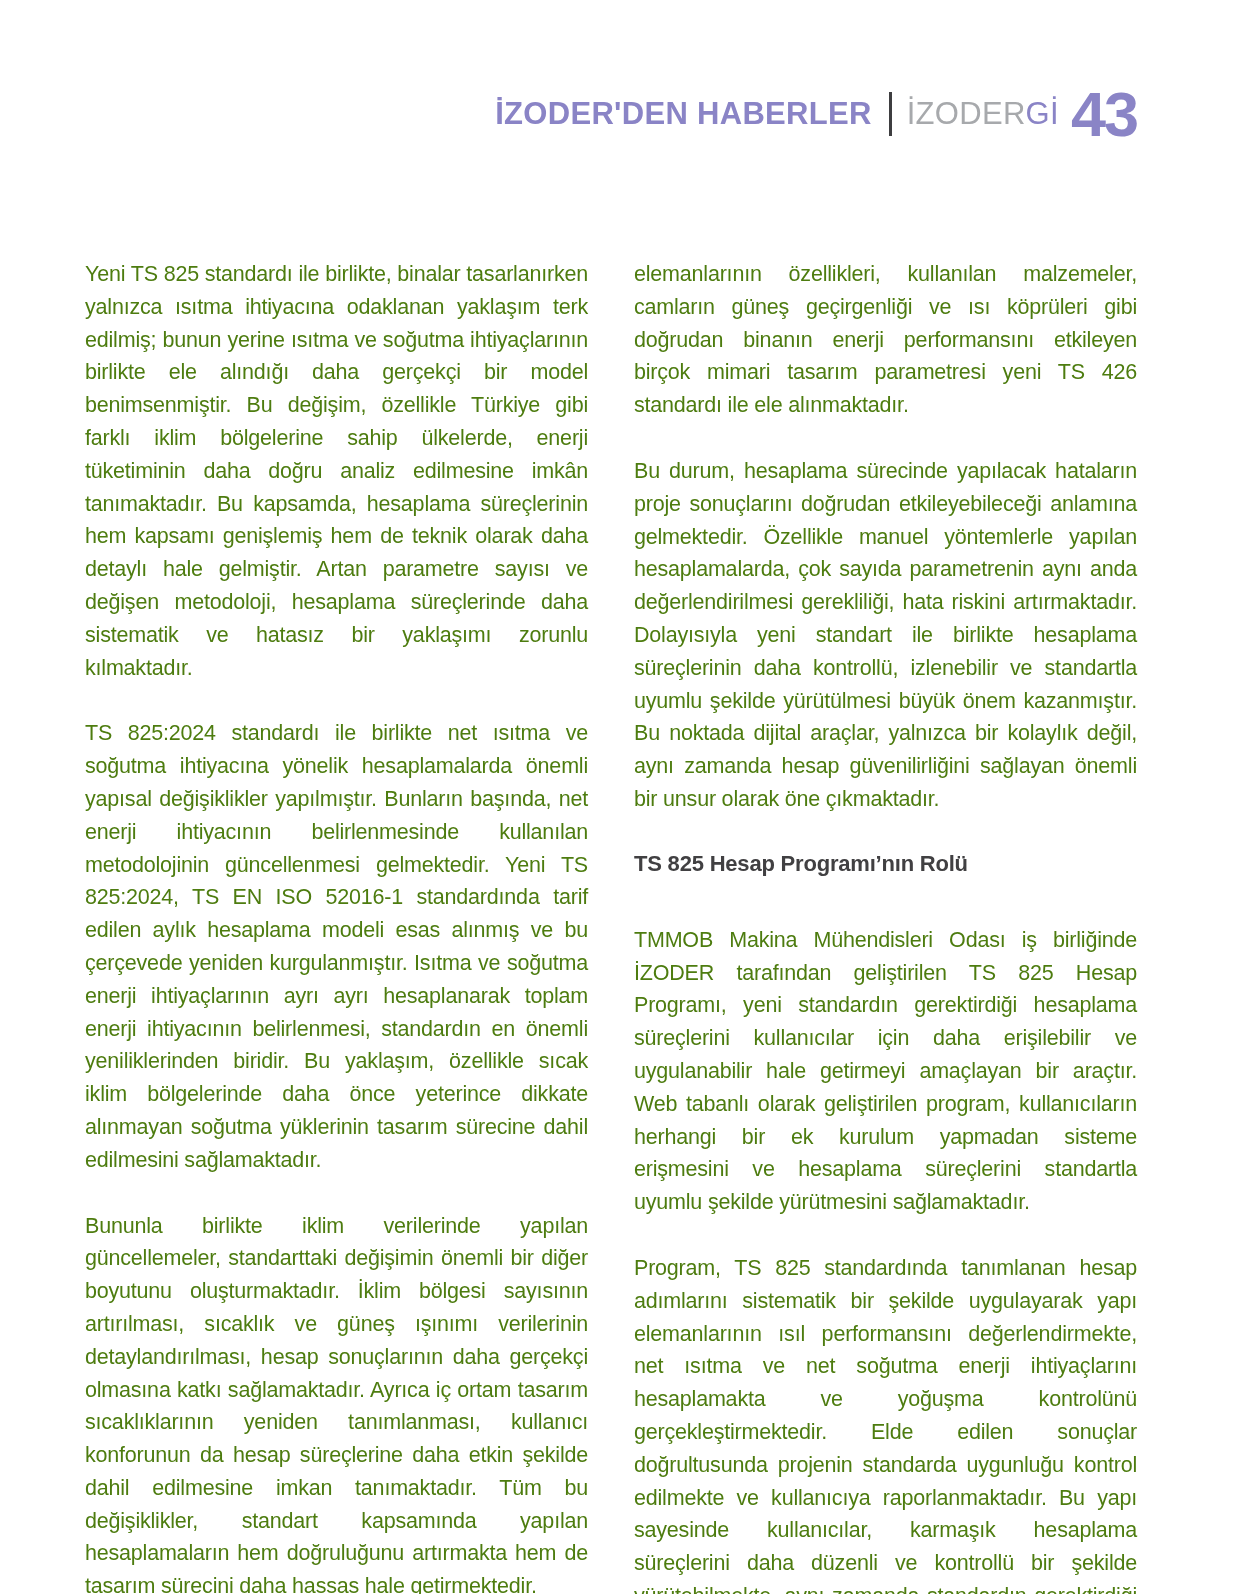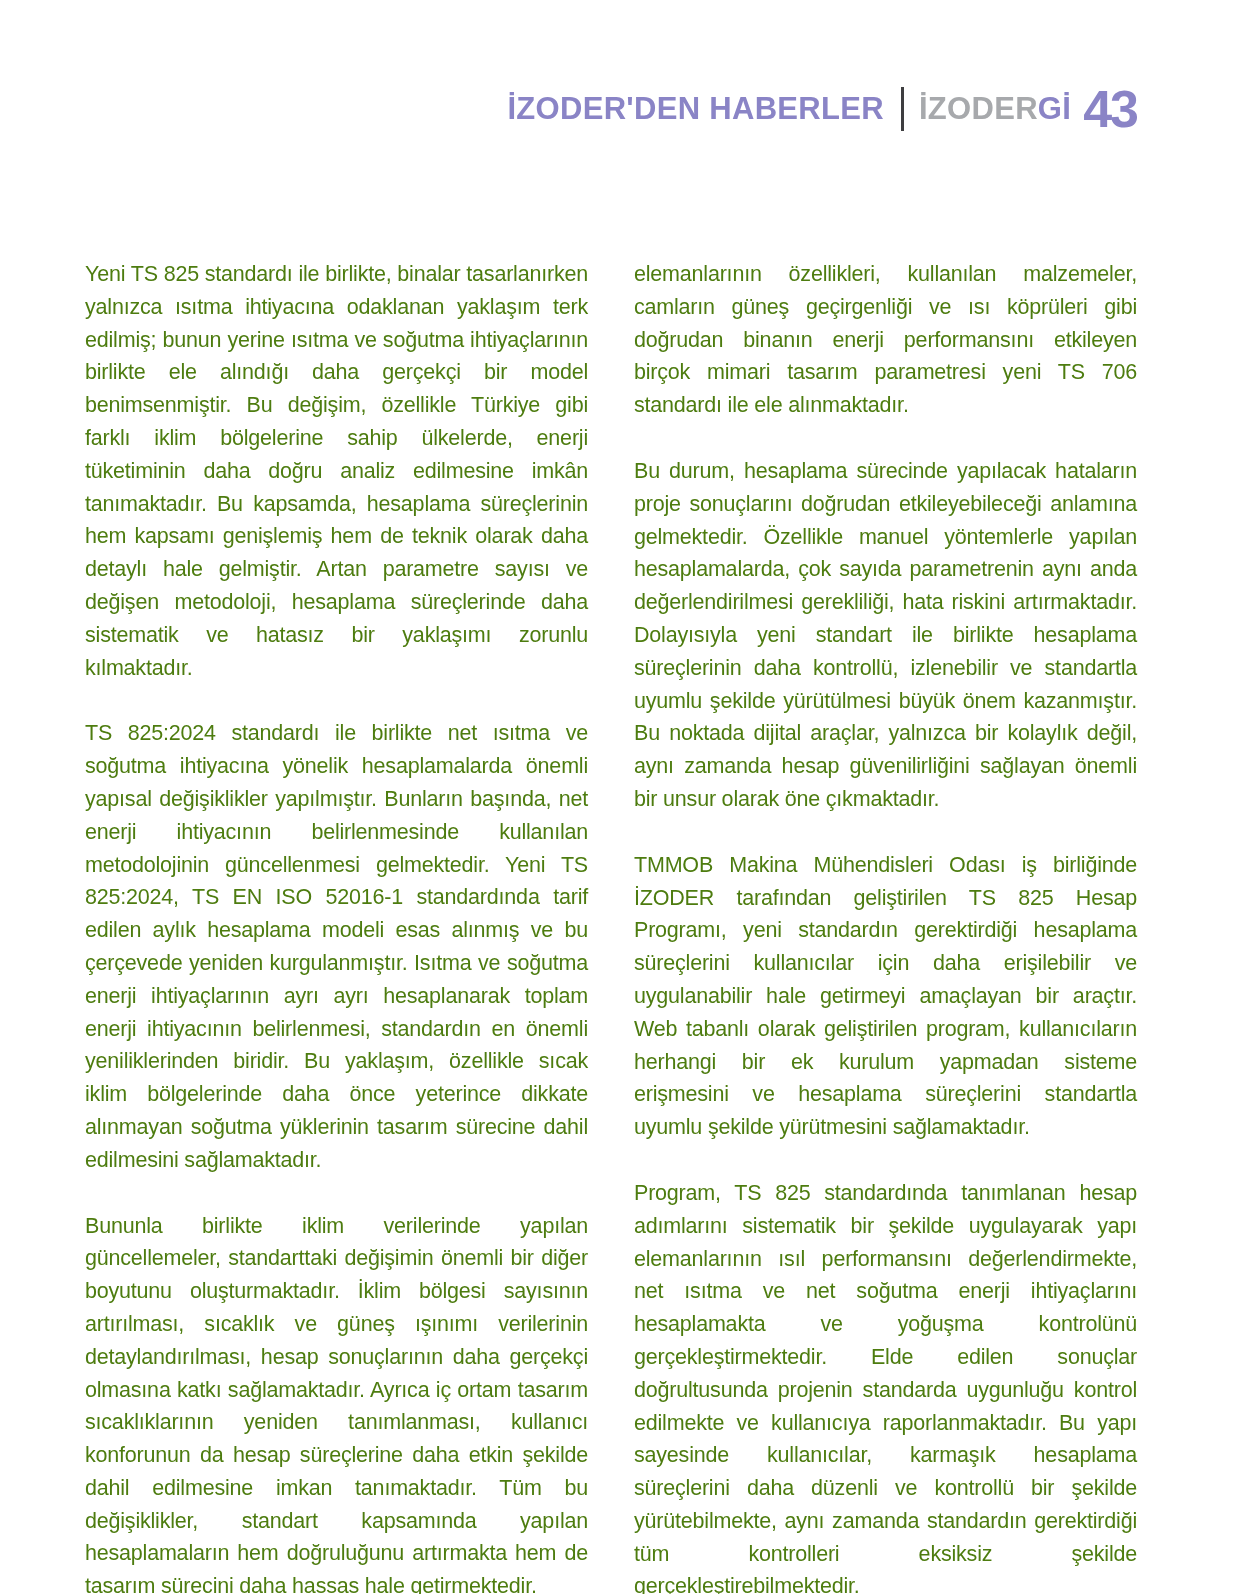--- a/index.html
+++ b/index.html
@@ -24,28 +24,28 @@
     letter-spacing:0.3px;
     white-space:nowrap;
   }
   .header-divider {
     width:3px; height:44px;
     background:#3e3e40;
     margin:0 15px 0 17px;
   }
   .magazine-name {
     font-size:31px;
-    font-weight:bold;
+    font-weight:normal;
     color:#A7A9AC;
     letter-spacing:0.3px;
     white-space:nowrap;
   }
   .magazine-name .accent { color:#8A84C6; }
   .issue-number {
-    font-size:52px;
+    font-size:63px;
     font-weight:bold;
     color:#8A84C6;
     line-height:0.9;
     margin-left:12px;
     letter-spacing:-2px;
   }
   
   .columns {
     position:absolute;
     top:258px; left:85px; right:103px;
@@ -85,21 +85,22 @@
   <main class="columns">
 
     <div class="col">
       <p>Yeni TS 825 standardı ile birlikte, binalar tasarlanırken yalnızca ısıtma ihtiyacına odaklanan yaklaşım terk edilmiş; bunun yerine ısıtma ve soğutma ihtiyaçlarının birlikte ele alındığı daha gerçekçi bir model benimsenmiştir. Bu değişim, özellikle Türkiye gibi farklı iklim bölgelerine sahip ülkelerde, enerji tüketiminin daha doğru analiz edilmesine imkân tanımaktadır. Bu kapsamda, hesaplama süreçlerinin hem kapsamı genişlemiş hem de teknik olarak daha detaylı hale gelmiştir. Artan parametre sayısı ve değişen metodoloji, hesaplama süreçlerinde daha sistematik ve hatasız bir yaklaşımı zorunlu kılmaktadır.</p>
       <p>TS 825:2024 standardı ile birlikte net ısıtma ve soğutma ihtiyacına yönelik hesaplamalarda önemli yapısal değişiklikler yapılmıştır. Bunların başında, net enerji ihtiyacının belirlenmesinde kullanılan metodolojinin güncellenmesi gelmektedir. Yeni TS 825:2024, TS EN ISO 52016-1 standardında tarif edilen aylık hesaplama modeli esas alınmış ve bu çerçevede yeniden kurgulanmıştır. Isıtma ve soğutma enerji ihtiyaçlarının ayrı ayrı hesaplanarak toplam enerji ihtiyacının belirlenmesi, standardın en önemli yeniliklerinden biridir. Bu yaklaşım, özellikle sıcak iklim bölgelerinde daha önce yeterince dikkate alınmayan soğutma yüklerinin tasarım sürecine dahil edilmesini sağlamaktadır.</p>
       <p>Bununla birlikte iklim verilerinde yapılan güncellemeler, standarttaki değişimin önemli bir diğer boyutunu oluşturmaktadır. İklim bölgesi sayısının artırılması, sıcaklık ve güneş ışınımı verilerinin detaylandırılması, hesap sonuçlarının daha gerçekçi olmasına katkı sağlamaktadır. Ayrıca iç ortam tasarım sıcaklıklarının yeniden tanımlanması, kullanıcı konforunun da hesap süreçlerine daha etkin şekilde dahil edilmesine imkan tanımaktadır. Tüm bu değişiklikler, standart kapsamında yapılan hesaplamaların hem doğruluğunu artırmakta hem de tasarım sürecini daha hassas hale getirmektedir.</p>
 
     </div>
 
     <div class="col">
-      <p>elemanlarının özellikleri, kullanılan malzemeler, camların güneş geçirgenliği ve ısı köprüleri gibi doğrudan binanın enerji performansını etkileyen birçok mimari tasarım parametresi yeni TS 706 standardı ile ele alınmaktadır.</p>
+      <p>elemanlarının özellikleri, kullanılan malzemeler, camların güneş geçirgenliği ve ısı köprüleri gibi doğrudan binanın enerji performansını etkileyen birçok mimari tasarım parametresi yeni TS 426 standardı ile ele alınmaktadır.</p>
       <p>Bu durum, hesaplama sürecinde yapılacak hataların proje sonuçlarını doğrudan etkileyebileceği anlamına gelmektedir. Özellikle manuel yöntemlerle yapılan hesaplamalarda, çok sayıda parametrenin aynı anda değerlendirilmesi gerekliliği, hata riskini artırmaktadır. Dolayısıyla yeni standart ile birlikte hesaplama süreçlerinin daha kontrollü, izlenebilir ve standartla uyumlu şekilde yürütülmesi büyük önem kazanmıştır. Bu noktada dijital araçlar, yalnızca bir kolaylık değil, aynı zamanda hesap güvenilirliğini sağlayan önemli bir unsur olarak öne çıkmaktadır.</p>
+      <h3>TS 825 Hesap Programı’nın Rolü</h3>
       <p>TMMOB Makina Mühendisleri Odası iş birliğinde İZODER tarafından geliştirilen TS 825 Hesap Programı, yeni standardın gerektirdiği hesaplama süreçlerini kullanıcılar için daha erişilebilir ve uygulanabilir hale getirmeyi amaçlayan bir araçtır. Web tabanlı olarak geliştirilen program, kullanıcıların herhangi bir ek kurulum yapmadan sisteme erişmesini ve hesaplama süreçlerini standartla uyumlu şekilde yürütmesini sağlamaktadır.</p>
       <p>Program, TS 825 standardında tanımlanan hesap adımlarını sistematik bir şekilde uygulayarak yapı elemanlarının ısıl performansını değerlendirmekte, net ısıtma ve net soğutma enerji ihtiyaçlarını hesaplamakta ve yoğuşma kontrolünü gerçekleştirmektedir. Elde edilen sonuçlar doğrultusunda projenin standarda uygunluğu kontrol edilmekte ve kullanıcıya raporlanmaktadır. Bu yapı sayesinde kullanıcılar, karmaşık hesaplama süreçlerini daha düzenli ve kontrollü bir şekilde yürütebilmekte, aynı zamanda standardın gerektirdiği tüm kontrolleri eksiksiz şekilde gerçekleştirebilmektedir.</p>
 
     </div>
 
   </main>
 </div>
 
 </body></html>

